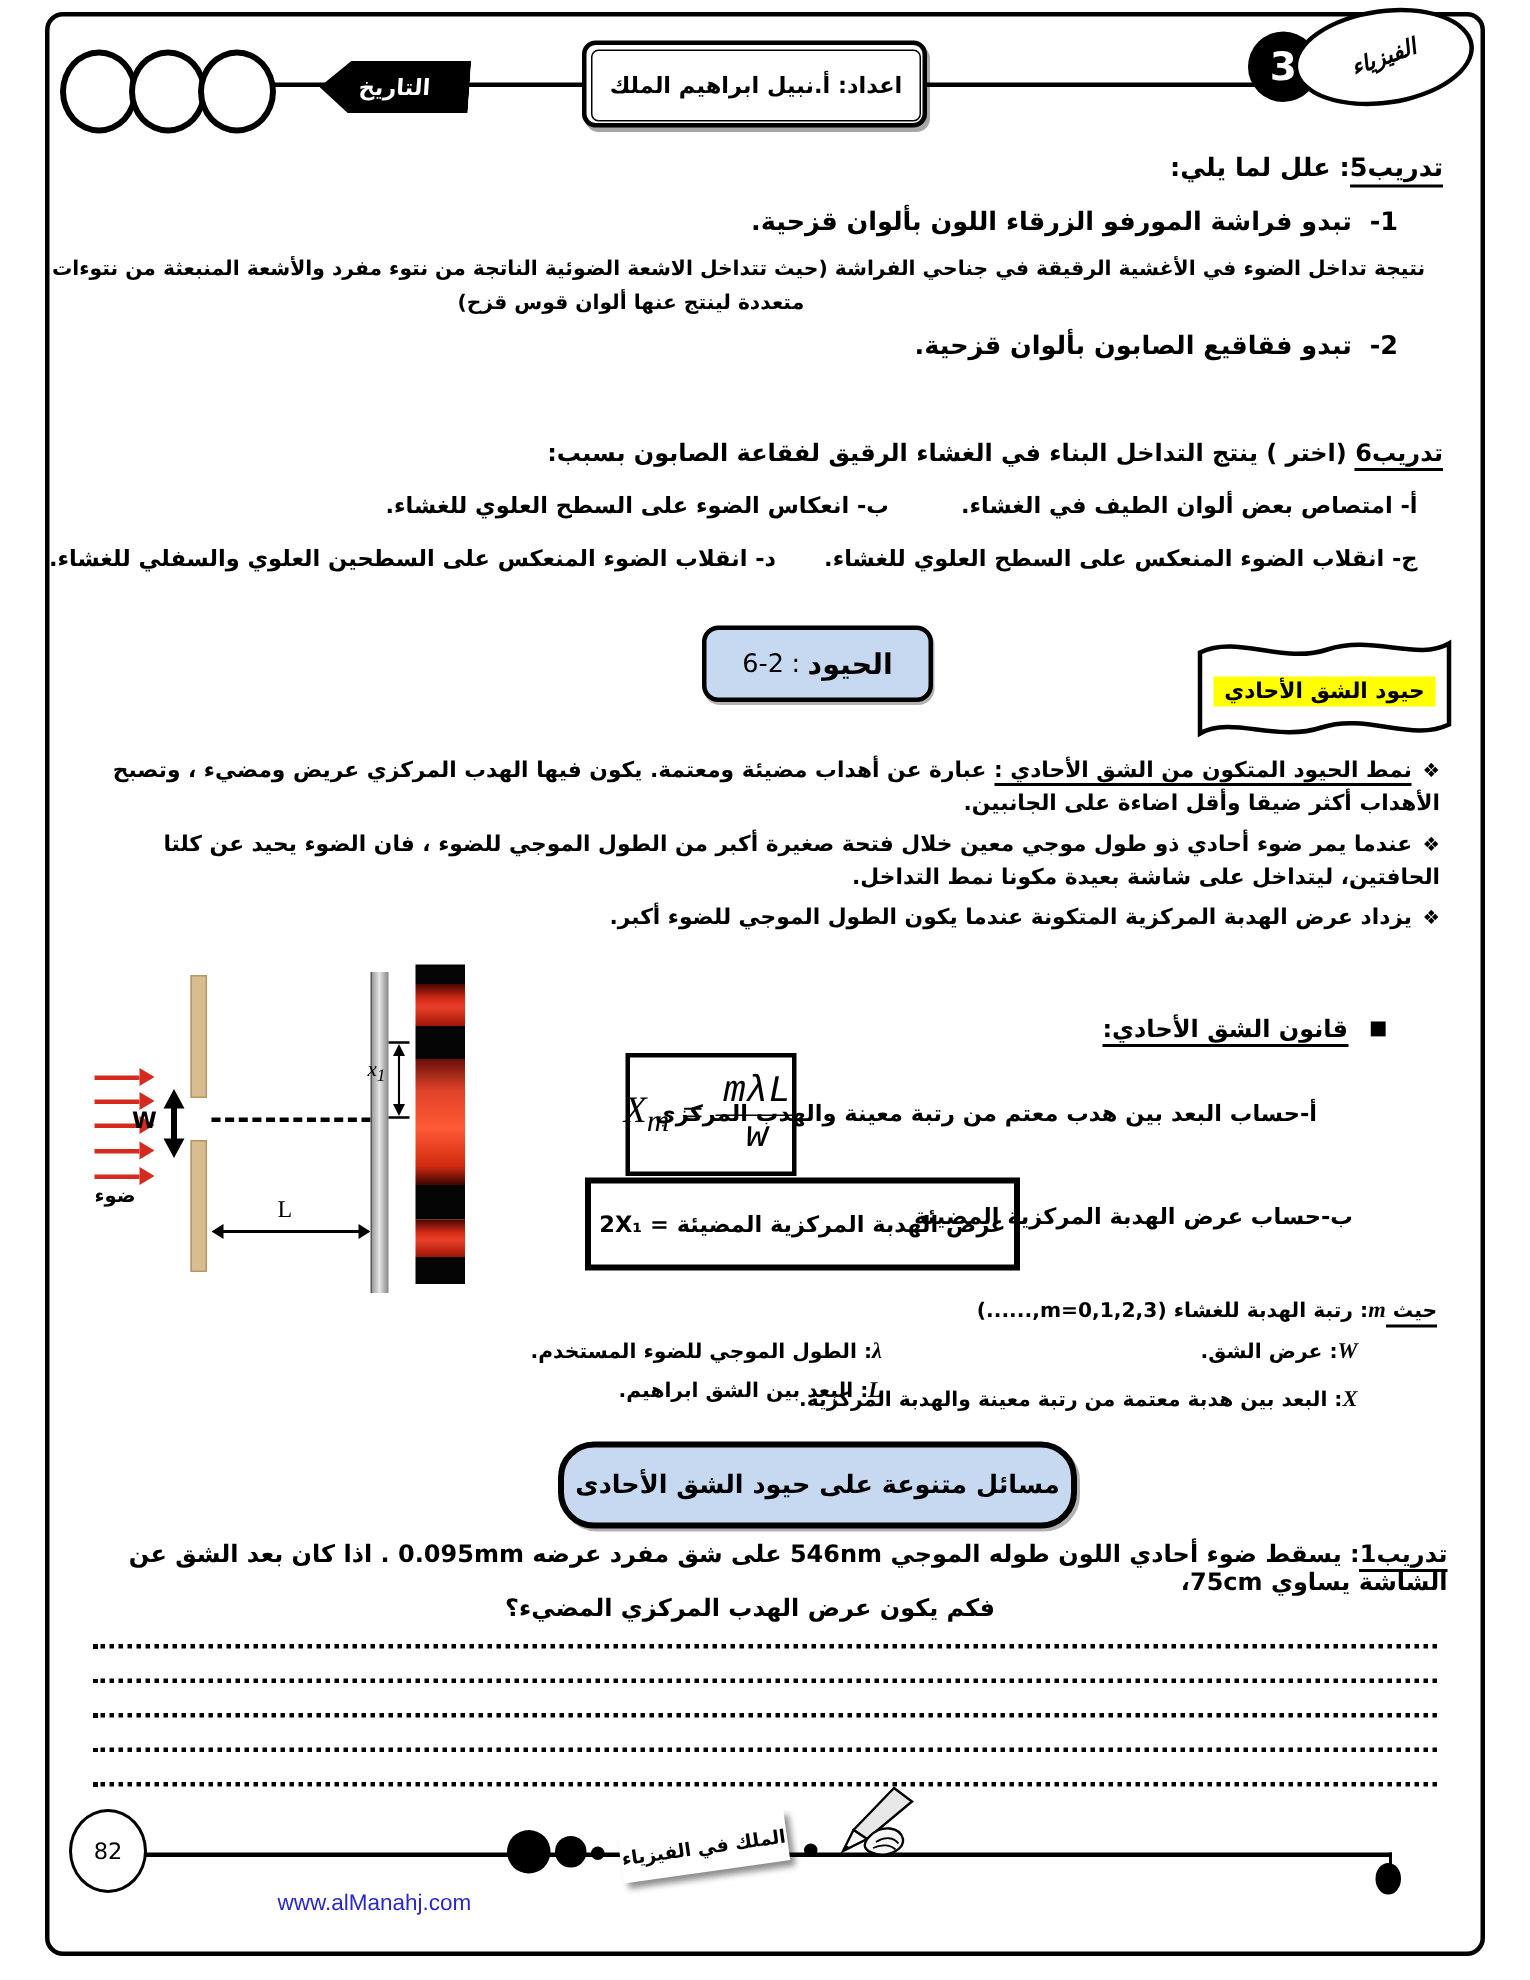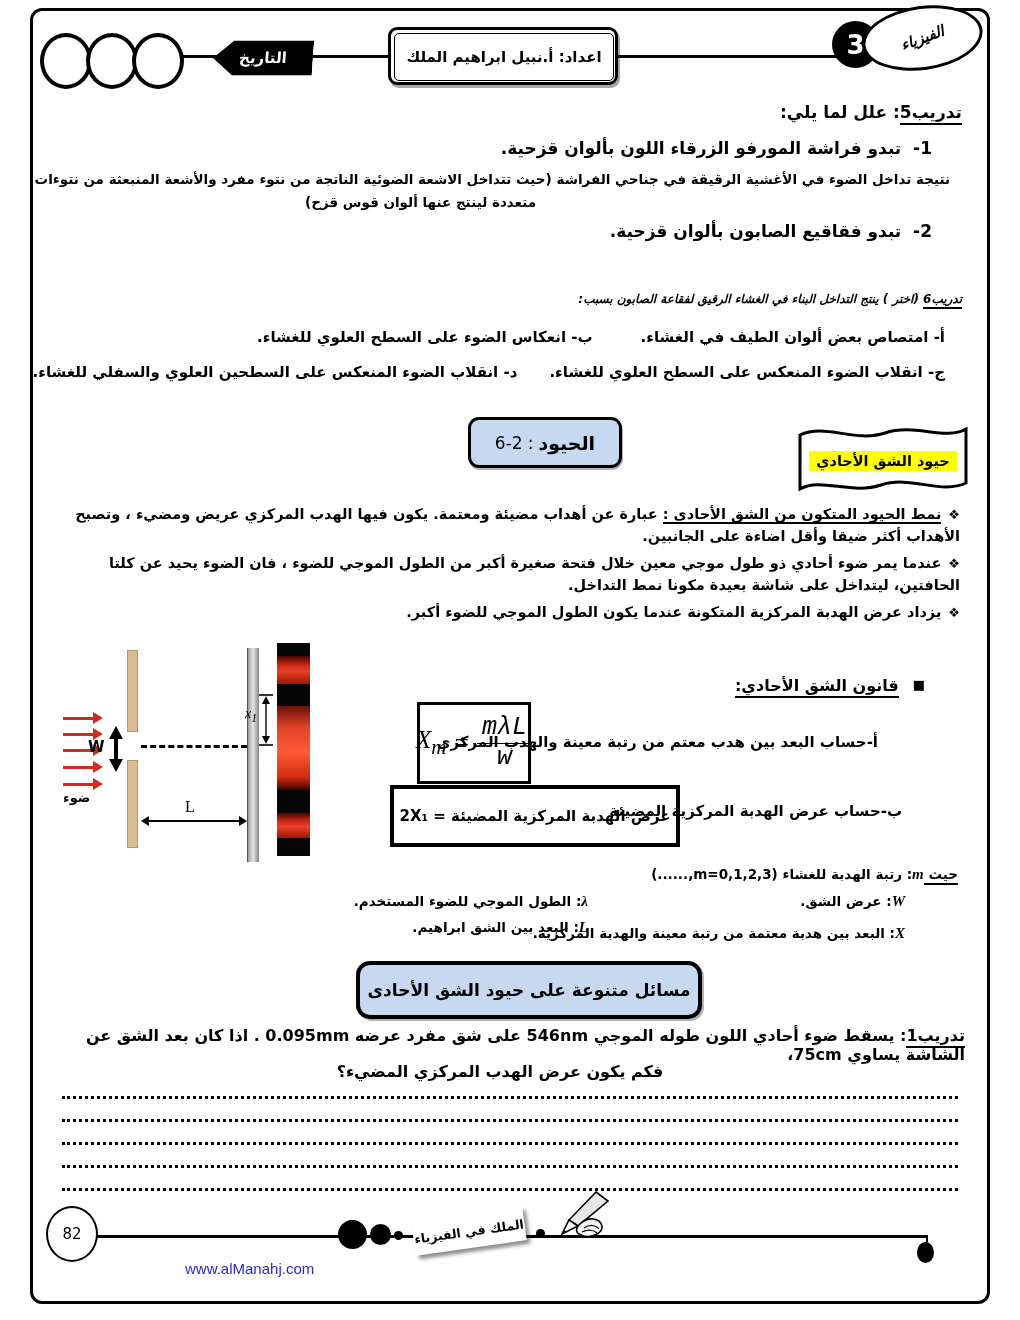--- a/index.html
+++ b/index.html
@@ -27,21 +27,21 @@
   
   .rtl{direction:rtl;text-align:right;}
   .b{font-weight:700;}
   .u{border-bottom:2.5px solid #000;padding-bottom:1px;}
   #t5title{top:102px;right:58px;font-size:17px;}
   #t5q1{top:138px;right:88px;font-size:17px;}
   #t5a1l1{top:171px;right:70px;font-size:13.5px;}
   #t5a1l2{top:194px;left:305px;font-size:13.5px;}
   #t5q2{top:221px;right:88px;font-size:17px;}
   #t5a2{top:251px;right:100px;font-size:13.5px;}
-  #t6title{top:292px;right:58px;font-size:12px;font-style:italic;}
+  #t6title{top:292px;right:58px;font-size:16px;}
   .optrow{right:75px;display:flex;direction:rtl;font-size:15px;font-weight:700;}
   #optrow1{top:328px;gap:48px;}
   #optrow2{top:363px;gap:32px;}
   
   #secbox{left:468px;top:417px;width:148px;height:45px;background:#c6d9f0;border:3.5px solid #000;
         border-radius:11px;display:flex;direction:ltr;align-items:center;justify-content:center;gap:5px;
         font-size:17px;box-shadow:1px 2px 0 rgba(0,0,0,.3);}
   #secbox .ttl{font-weight:700;font-size:19px;}
   #scroll{left:793px;top:420px;width:180px;height:82px;}
   #scroll .lbl{position:absolute;left:0;top:0;width:100%;height:100%;display:flex;align-items:center;justify-content:center;}
@@ -91,21 +91,21 @@
   #Larrow .l{left:0;border-right:8px solid #000;}
   #Larrow .r{right:0;border-left:8px solid #000;}
   #Llbl{left:130px;top:158px;font-family:"Liberation Serif",serif;font-size:16px;}
   #strip{left:222px;top:3px;width:33px;height:213px;display:flex;flex-direction:column;}
   .band-k{background:#050505;}
   .band-r{background:linear-gradient(180deg,#4a0500,#d42b16 35%,#e8402a 55%,#a01505 100%);}
   .band-c{background:linear-gradient(180deg,#68100a,#e04328 25%,#ff5a36 55%,#d02a10 85%,#3a0400 100%);}
   #x1mark{left:198px;top:52px;}
   #x1lbl{left:190px;top:66px;font-family:"Liberation Serif","DejaVu Serif",serif;font-style:italic;font-size:14px;}
   
-  #probbox{left:356px;top:961px;width:338px;height:50px;background:#c6d9f0;border:4px solid #000;border-radius:14px;
+  #probbox{left:372px;top:961px;width:338px;height:50px;background:#c6d9f0;border:4px solid #000;border-radius:24px;
         display:flex;align-items:center;justify-content:center;font-weight:700;font-size:17px;
         box-shadow:2px 2px 0 rgba(0,0,0,.3);}
   #t1l1{top:1026px;right:55px;left:40px;font-size:16px;}
   #t1l2{top:1062px;left:330px;width:340px;text-align:center;font-size:16px;font-weight:700;direction:rtl;}
   .dotline{left:62px;width:896px;border-bottom:3.5px dotted #000;}
   
   #fline{left:94px;top:1235px;width:834px;height:2.5px;background:#000;}
   #fhook{left:925.5px;top:1235px;width:2.5px;height:11px;background:#000;}
   #fenddot{left:917px;top:1242px;width:17px;height:21px;background:#000;border-radius:50%;}
   #pagenum{left:46px;top:1206px;width:48px;height:52px;border:2.5px solid #000;border-radius:50%;background:#fff;

